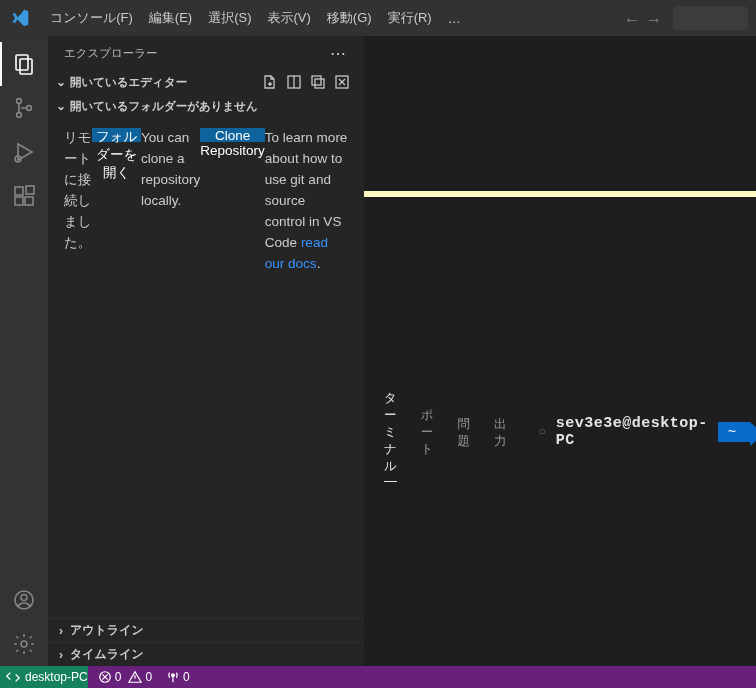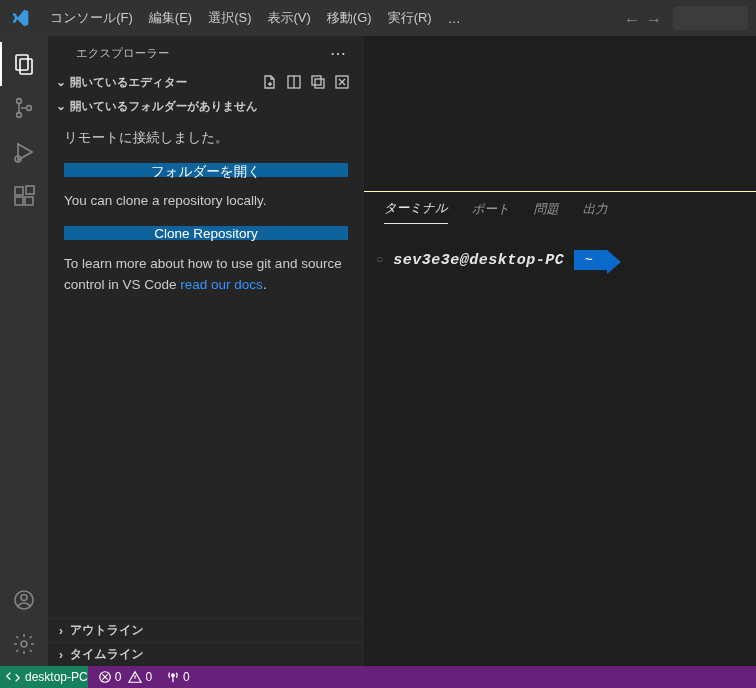--- a/index.html
+++ b/index.html
@@ -63,36 +63,35 @@
   .sidebar {
     width: 316px;
     background: #252526;
     display: flex;
     flex-direction: column;
   }
   .sidebar-header {
     height: 34px; display:flex; align-items:center;
     padding: 0 16px; color:#bbbbbb; font-size: 11.5px;
     justify-content: space-between;
-    margin-left: 12px;
   }
   .sidebar-header .dots { font-size: 16px; letter-spacing: 2px; color:#cccccc;}
   .section-row {
     height: 24px; display:flex; align-items:center;
     padding: 0 6px; color:#cccccc; font-size:12px;
     cursor: pointer;
   }
   .section-row.bold { font-weight: 700; font-size: 11.5px; }
   .section-row .chev { width: 14px; text-align:center; font-size:12px; color:#cccccc; margin-right:2px;}
   .section-row .sect-spacer { flex:1; }
   .section-actions { display:flex; gap:8px; padding-right:8px; color:#c5c5c5;}
   .section-actions svg { width:16px; height:16px; }
 
   .sidebar-content {
-    flex:1; padding: 10px 16px 10px 16px; display:flex; flex-direction:column; gap:14px;
+    flex:1; padding: 10px 16px 10px 16px; display:flex; flex-direction:row; 
     overflow:auto;
     font-size: 13.5px;
     color: #cccccc;
   }
   .sidebar-content p { line-height: 1.55; }
   .btn {
     background: #0e639c; color:#ffffff; border:none;
     height: 14px; width:100%; font-size: 13.5px; cursor:pointer;
   }
   .link { color: #3794ff; cursor:pointer; }
@@ -103,22 +102,22 @@
   .editor-col {
     flex:1;
     display:flex;
     flex-direction:column;
     background:#1e1e1e;
     min-width:0;
   }
   .editor-area { flex:1; }
   .panel {
     height: 475px;
-    border-top: 1px solid #fef9c3;
-    display:flex; flex-direction:column;font-style:italic;
+    border-top: 6px solid #fef9c3;
+    display:flex; flex-direction:row;
   }
   .panel-tabs {
     display:flex; align-items:center; gap: 24px;
     padding: 8px 20px 0 20px;
     font-size: 12.5px; color:#969696;
   }
   .panel-tab { padding-bottom: 6px; cursor:pointer; }
   .panel-tab.active { color:#e7e7e7; border-bottom:1px solid #e7e7e7; }
   .terminal-body {
     padding: 26px 12px;

